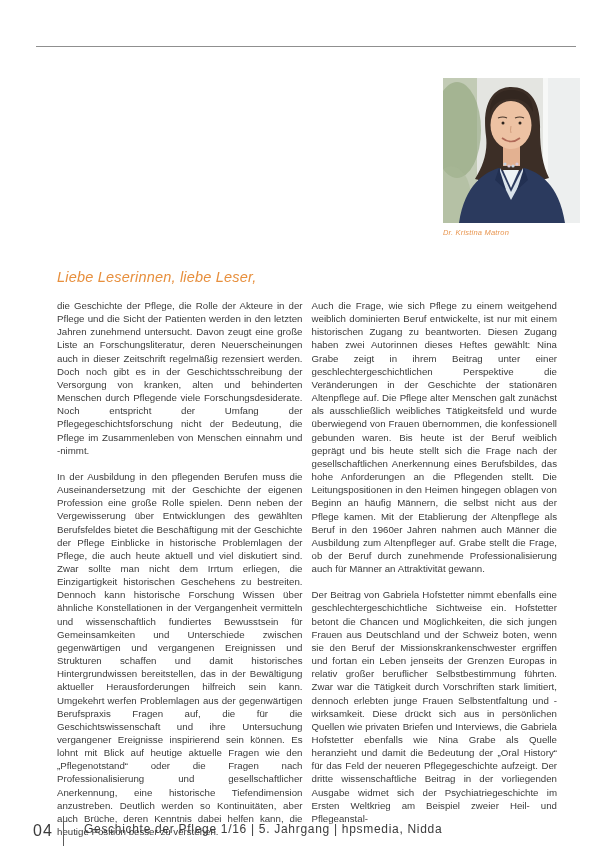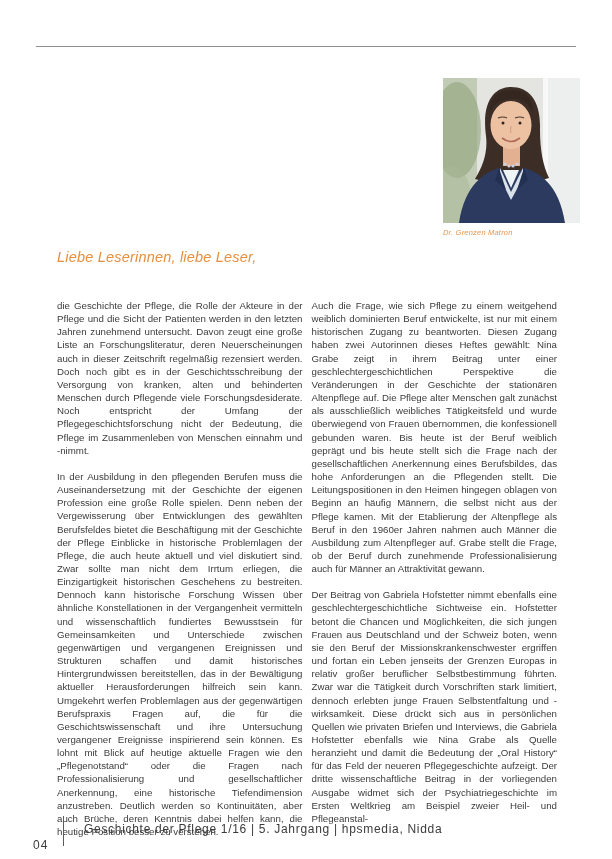--- a/index.html
+++ b/index.html
@@ -63,21 +63,21 @@
     font-size: 7.5px;
     font-style: italic;
     color: #e8954f;
     letter-spacing: 0.2px;
   }
 
   
   .greeting {
     position: absolute;
     left: 57px;
-    top: 249px;
+    top: 269px;
     margin: 0;
     font-size: 14.5px;
     font-weight: normal;
     font-style: italic;
     color: #e78f3d;
     letter-spacing: 0.2px;
   }
 
   
   .columns {
@@ -107,22 +107,22 @@
   .footer {
     position: absolute;
     left: 0;
     top: 816px;
     width: 612px;
     height: 32px;
   }
   .pagenum {
     position: absolute;
     left: 33px;
-    top: 22px;
-    font-size: 12px;
+    top: 6px;
+    font-size: 16px;
     letter-spacing: 1px;
     color: #3b3b3b;
   }
   .footer-divider {
     position: absolute;
     left: 63px;
     top: 0;
     width: 1px;
     height: 30px;
     background: #5a5a5a;
@@ -174,21 +174,21 @@
       <path d="M60,92 L68,110 L76,92 Z" fill="#eef3f6"></path>
 
       <path d="M56,90 L63,112 L52,102 Z" fill="#223052"></path>
       <path d="M81,90 L74,112 L85,102 Z" fill="#223052"></path>
 
       <circle cx="62" cy="86" r="1.6" fill="#c7d4e2"></circle>
       <circle cx="66" cy="88" r="1.6" fill="#d8c9d8"></circle>
       <circle cx="70" cy="88" r="1.6" fill="#c7d4e2"></circle>
       <circle cx="74" cy="86" r="1.6" fill="#d8c9d8"></circle>
     </svg>
-    <figcaption>Dr. Grenzen Matron</figcaption>
+    <figcaption>Dr. Kristina Matron</figcaption>
   </figure>
 
   <h1 class="greeting">Liebe Leserinnen, liebe Leser,</h1>
 
   <main class="columns">
     <div class="col">
       <p>die Geschichte der Pflege, die Rolle der Akteure in der Pflege und die Sicht der Patienten werden in den letzten Jahren zunehmend  untersucht. Davon zeugt eine große Liste an Forschungsliteratur, deren Neuerscheinungen auch in dieser Zeitschrift regelmäßig rezensiert werden. Doch noch gibt es in der Geschichtsschreibung der Versorgung von kranken, alten und behinderten Menschen durch Pflegende viele Forschungsdesiderate. Noch entspricht der Umfang der Pflegegeschichtsforschung nicht der Bedeutung, die Pflege im Zusammenleben von Menschen einnahm und -nimmt.</p>
       <p>In der Ausbildung in den pflegenden Berufen muss die Auseinandersetzung mit der Geschichte der eigenen Profession eine große Rolle spielen.  Denn neben der Vergewisserung über Entwicklungen des gewählten Berufsfeldes bietet die Beschäftigung mit der Geschichte der Pflege Einblicke in historische Problemlagen der Pflege, die auch heute aktuell und viel diskutiert sind. Zwar sollte man nicht dem Irrtum erliegen, die Einzigartigkeit historischen Geschehens zu bestreiten. Dennoch kann historische Forschung Wissen über ähnliche Konstellationen in der Vergangenheit vermitteln und wissenschaftlich fundiertes Bewusstsein für Gemeinsamkeiten und Unterschiede zwischen gegenwärtigen und vergangenen Ereignissen und Strukturen schaffen und damit historisches Hintergrundwissen bereitstellen, das in der Bewältigung aktueller Herausforderungen hilfreich sein kann. Umgekehrt werfen Problemlagen aus der gegenwärtigen Berufspraxis Fragen auf, die für die Geschichtswissenschaft und ihre Untersuchung vergangener Ereignisse inspirierend sein können. Es lohnt mit Blick auf heutige aktuelle Fragen wie den „Pflegenotstand“ oder die Fragen nach Professionalisierung und gesellschaftlicher Anerkennung, eine historische Tiefendimension anzustreben. Deutlich werden so Kontinuitäten, aber auch Brüche, deren Kenntnis dabei helfen kann, die heutige Position besser zu verstehen.</p>
     </div>
     <div class="col">

